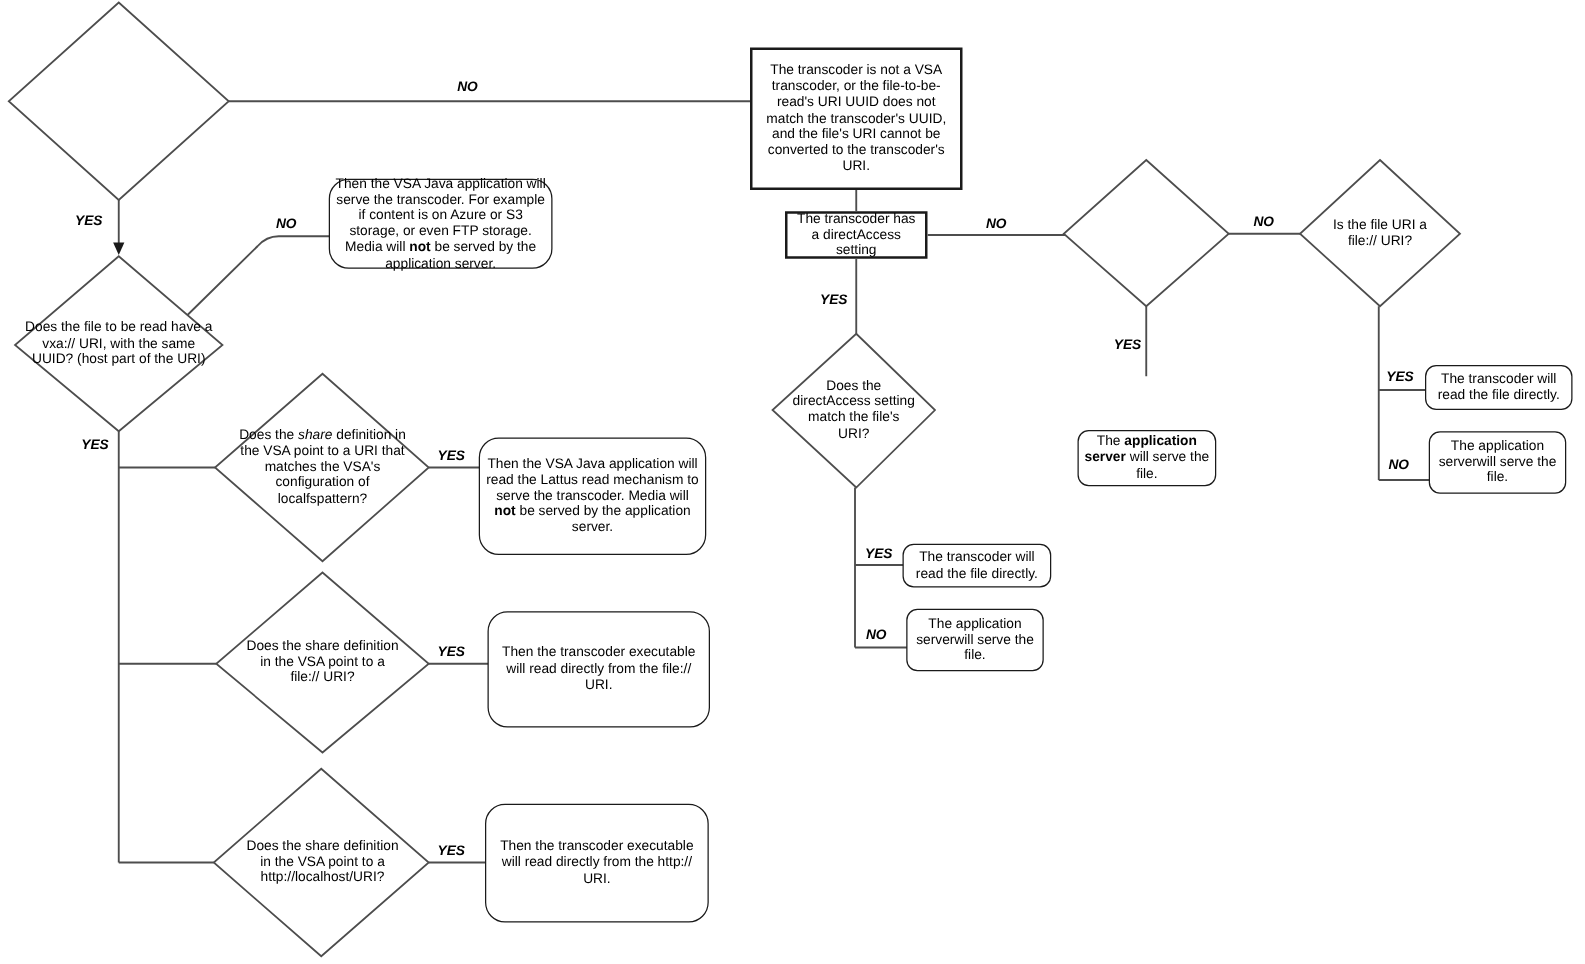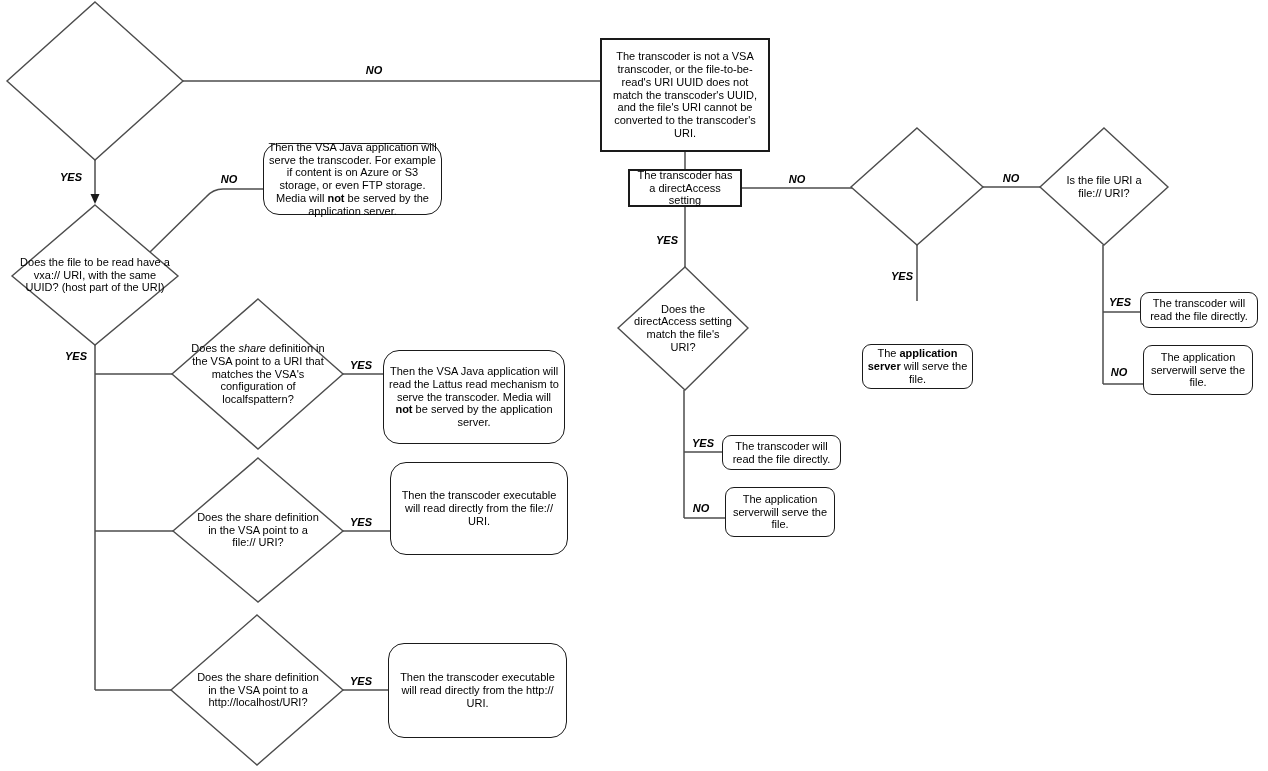--- a/index.html
+++ b/index.html
@@ -104,21 +104,21 @@
   <div class="node rect" style="left:628px;top:169px;width:114px;height:38px;">
     <span>The transcoder has a directAccess setting</span>
   </div>
 
   <div class="node round" style="left:263px;top:143px;width:179px;height:72px;">
     <span><span>Then the VSA Java application will serve the transcoder. For example if content is on Azure or S3 storage, or even FTP storage. Media will </span><b>not</b><span> be served by the application server.</span></span>
   </div>
   <div class="node round" style="left:383px;top:328px;width:182px;height:94px;margin-top:22px;">
     <span><span>Then the VSA Java application will read the Lattus read mechanism to serve the transcoder. Media will </span><b>not</b><span> be served by the application server.</span></span>
   </div>
-  <div class="node round" style="left:390px;top:462px;width:178px;height:93px;">
+  <div class="node round" style="left:390px;top:489px;width:178px;height:93px;">
     <span>Then the transcoder executable will read directly from the file:// URI.</span>
   </div>
   <div class="node round" style="left:388px;top:643px;width:179px;height:95px;">
     <span>Then the transcoder executable will read directly from the http:// URI.</span>
   </div>
   <div class="node round small" style="left:862px;top:300px;width:111px;height:45px;margin-top:44px;">
     <span><span>The </span><b>application server</b><span> will serve the file.</span></span>
   </div>
   <div class="node round small" style="left:1140px;top:292px;width:118px;height:36px;">
     <span>The transcoder will read the file directly.</span>

